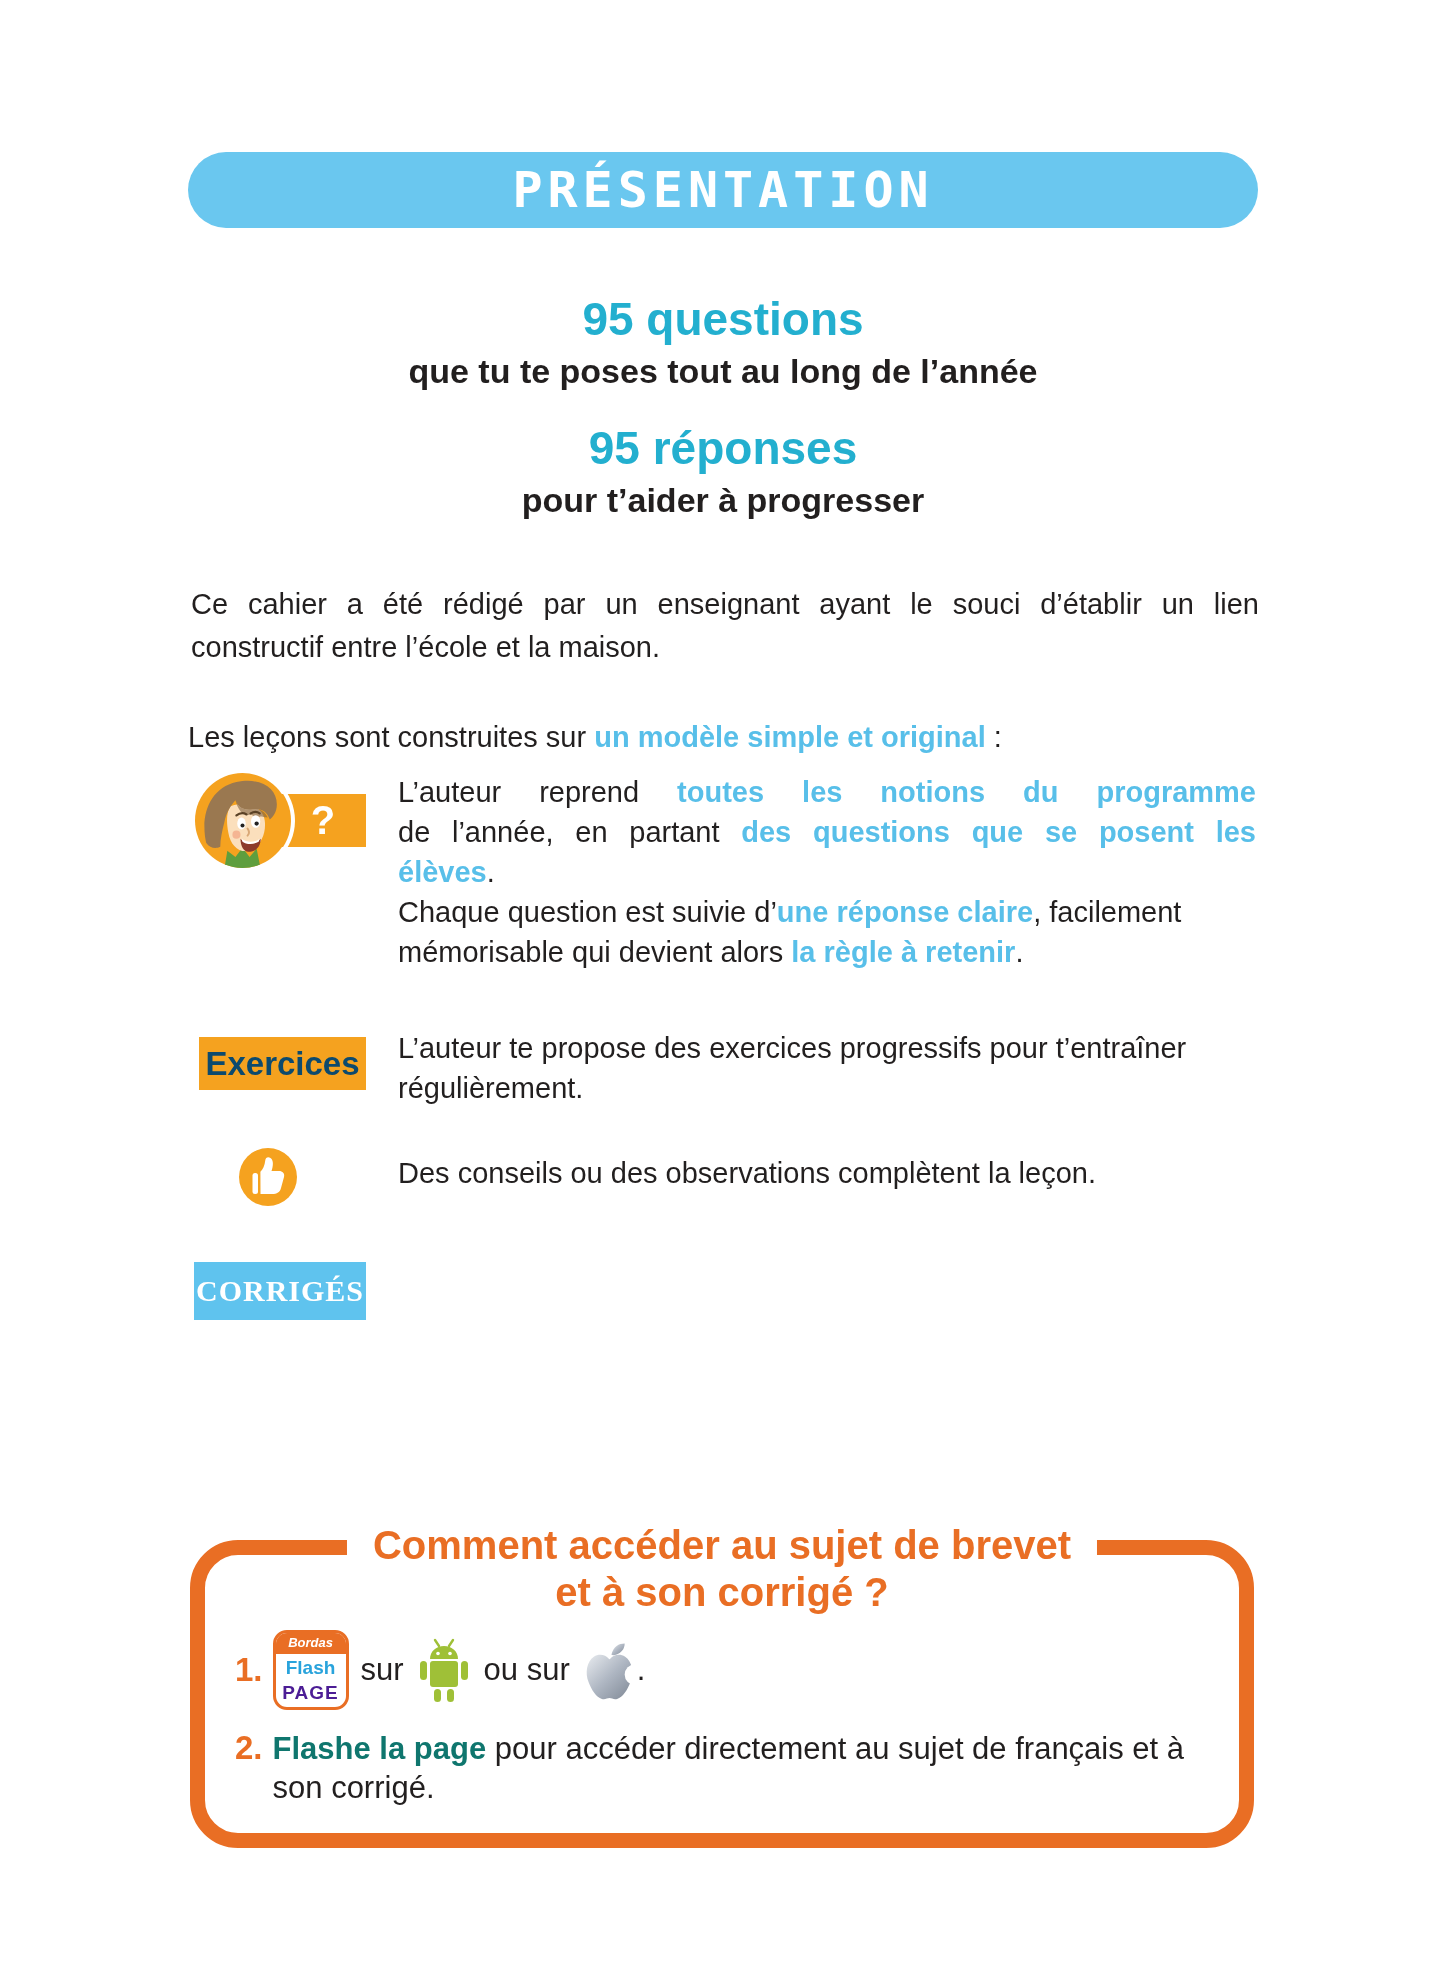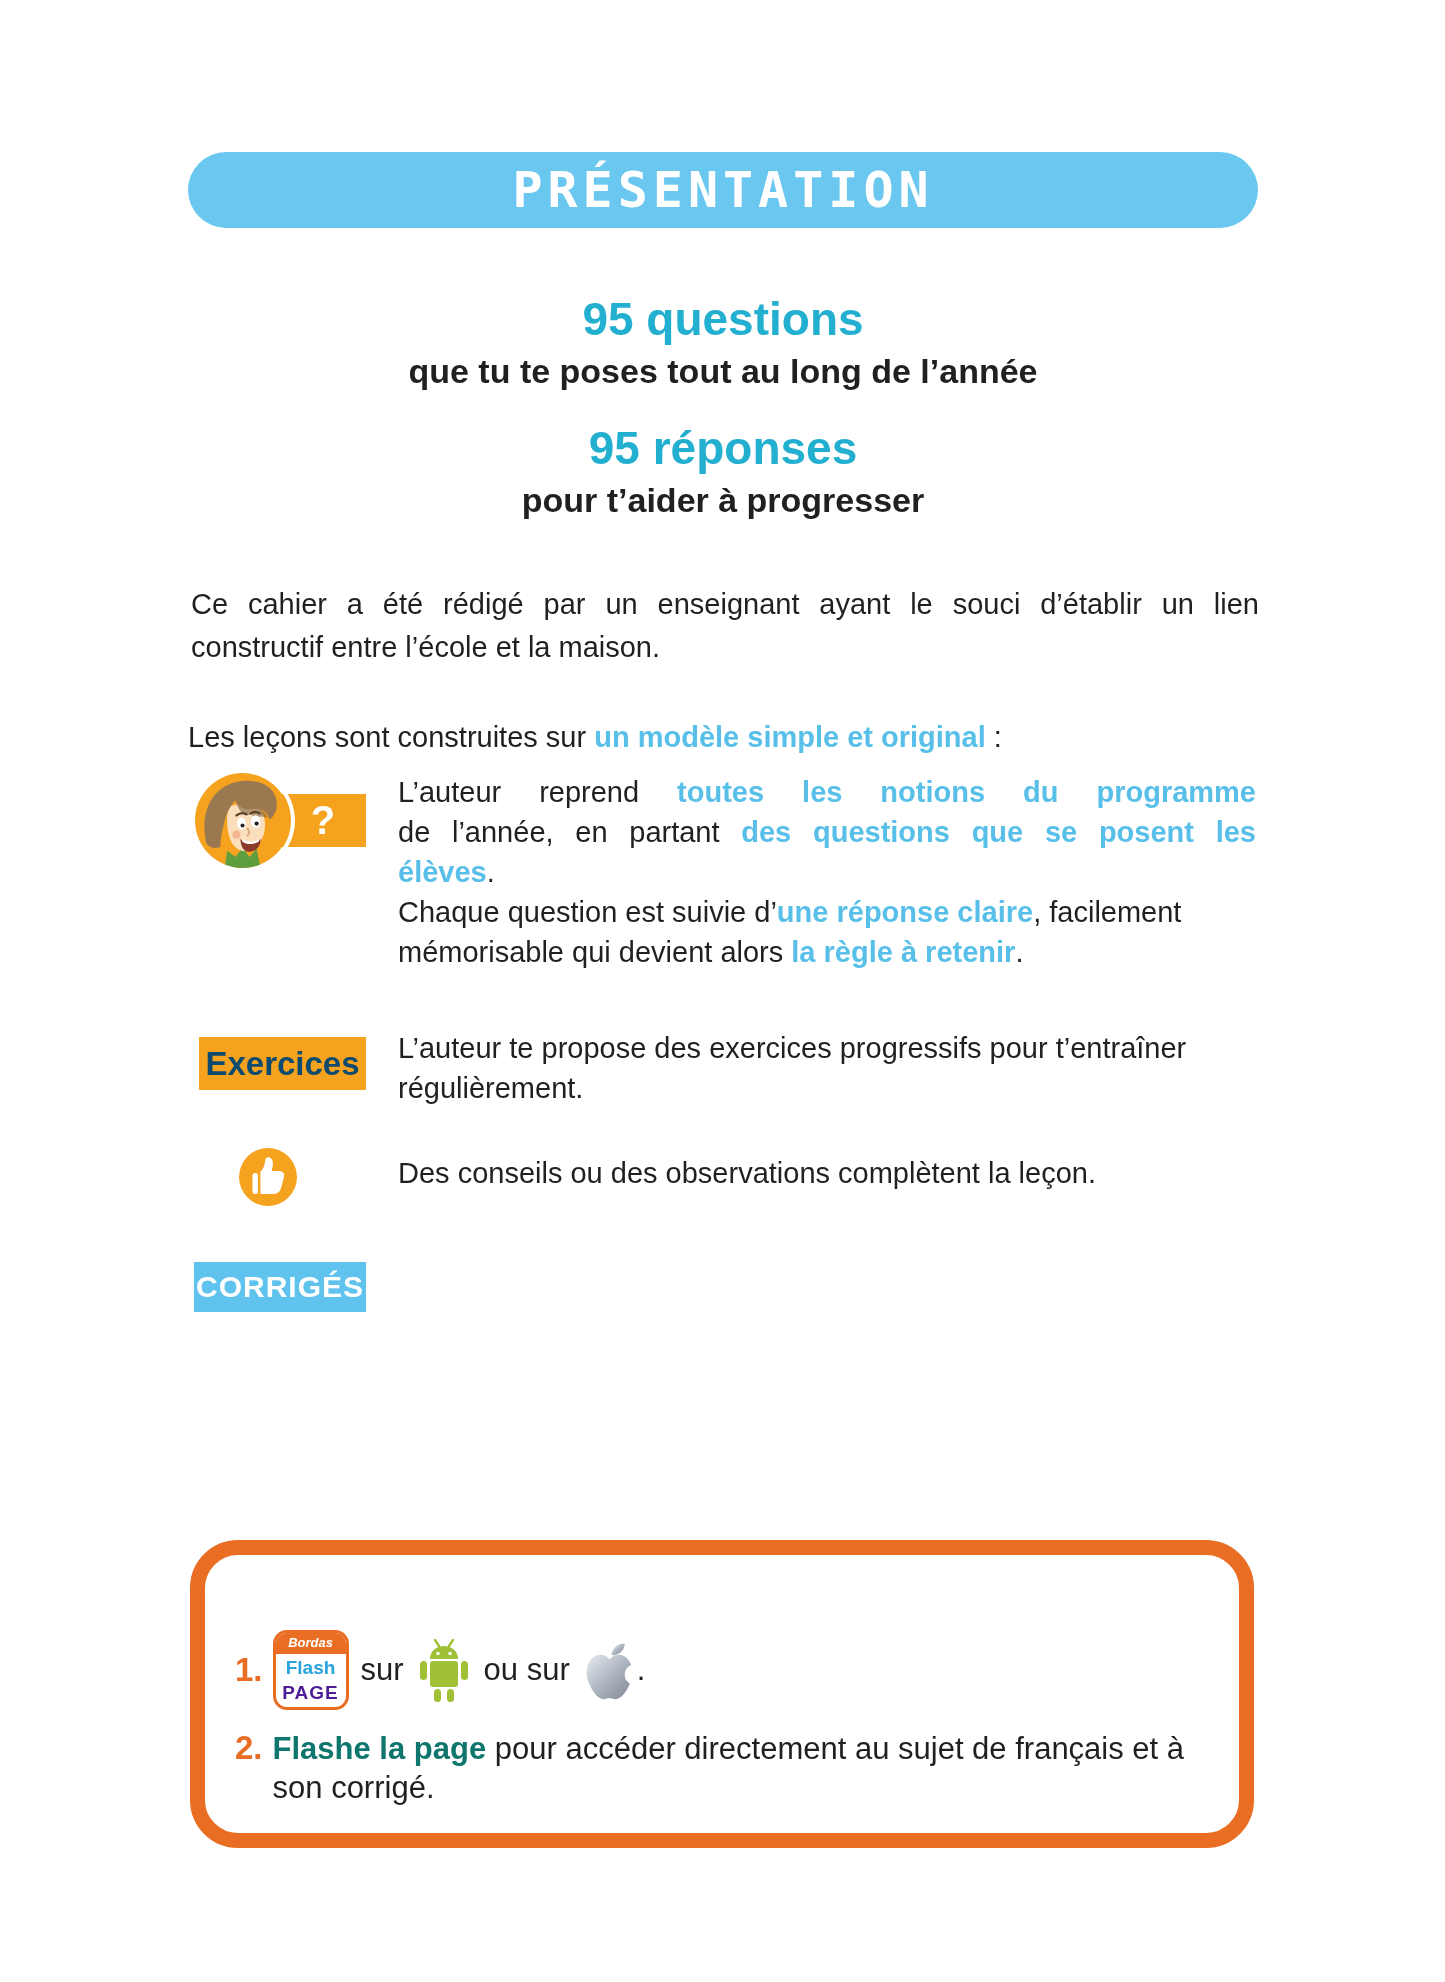--- a/index.html
+++ b/index.html
@@ -49,23 +49,23 @@
     background:#f5a21f; display:flex; align-items:center; justify-content:center;
   }
   .q-box span { color:#ffffff; font-weight:bold; font-size:40px; }
   .badge-orange {
     position:absolute; left:199px; top:1037px; width:167px; height:53px;
     background:#f5a21f; display:flex; align-items:center; justify-content:center;
     color:#0c4a6e; font-weight:bold; font-size:33px;
   }
   .thumb-wrap { position:absolute; left:239px; top:1148px; width:58px; height:58px; }
   .badge-blue {
-    position:absolute; left:194px; top:1262px; width:172px; height:50px;
+    position:absolute; left:194px; top:1262px; width:172px; height:58px;
     background:#5fc3ee; display:flex; align-items:center; justify-content:center;
-    color:#ffffff; font-family:Liberation Sans, sans-serif;
+    color:#ffffff; font-family:Liberation Serif, serif;
     font-weight:bold; font-size:30px; letter-spacing:1px;
   }
   
   .howto {
     position:absolute; left:190px; top:1540px; width:1064px; height:308px;
     border:15px solid #e96e24; border-radius:48px; box-sizing:border-box;
     background:#ffffff;
   }
   .howto-title {
     position:absolute; left:722px; top:1522px; transform:translateX(-50%);
@@ -170,20 +170,24 @@
       <path fill="#ffffff" d="M21.5,46 L33,46 C38,46 41,44 42,40 L45,29 C46,25.5 43.5,23 40,23 L32.5,23 C34,18.5 35,12.5 31.5,10 C29,8.2 26.6,9.5 26.3,12.2 C25.7,17.5 23.8,21.5 21.4,23.8 L21.5,46 Z"></path>
     </svg>
   </div>
   <div class="f3-text">Des conseils ou des observations complètent la leçon.</div>
 
   <div class="badge-blue">
     <span>CORRIGÉS</span>
   </div>
 
   <div class="howto"></div>
+  <div class="howto-title">
+    <div>Comment accéder au sujet de brevet</div>
+    <div>et à son corrigé ?</div>
+  </div>
 
   <div class="step1">
     <span class="step-num">1.</span>
     <span class="flash-logo">
       <span class="fl-top" style="display:block">Bordas</span>
       <span class="fl-mid" style="display:block">Flash</span>
       <span class="fl-bot" style="display:block">PAGE</span>
     </span>
     <span class="s-word">sur</span>
     <span>

